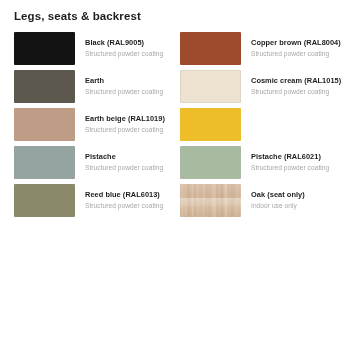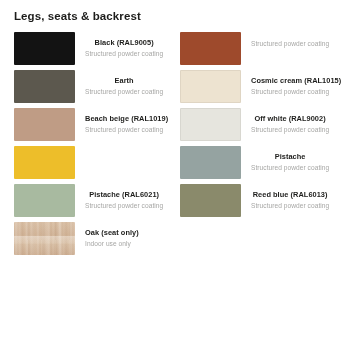--- a/index.html
+++ b/index.html
@@ -101,21 +101,20 @@
     min-width: 0;
   }
 
   .swatch-name {
     font-size: 7.4px;
     font-weight: bold;
     color: #1d1d1b;
     line-height: 9.5px;
     letter-spacing: 0.05px;
     white-space: nowrap;
-    text-align: center;
   }
 
   .swatch-sub {
     font-size: 6.6px;
     font-weight: normal;
     color: #a7a7a5;
     line-height: 9.5px;
     letter-spacing: 0.05px;
     margin-top: 1px;
     white-space: nowrap;
@@ -132,48 +131,42 @@
       <div class="swatch-item">
         <div class="swatch-chip" style="background: rgb(19, 19, 19);"></div>
         <div class="swatch-text">
           <div class="swatch-name">Black (RAL9005)</div>
           <div class="swatch-sub">Structured powder coating</div>
         </div>
       </div>
       <div class="swatch-item">
         <div class="swatch-chip" style="background: rgb(158, 74, 44);"></div>
         <div class="swatch-text">
+          <div class="swatch-name">Copper brown (RAL8004)</div>
           <div class="swatch-sub">Structured powder coating</div>
         </div>
       </div>
       <div class="swatch-item">
         <div class="swatch-chip" style="background: rgb(92, 88, 78);"></div>
         <div class="swatch-text">
           <div class="swatch-name">Earth</div>
           <div class="swatch-sub">Structured powder coating</div>
         </div>
       </div>
       <div class="swatch-item">
         <div class="swatch-chip light-edge" style="background: rgb(237, 227, 208);"></div>
         <div class="swatch-text">
           <div class="swatch-name">Cosmic cream (RAL1015)</div>
           <div class="swatch-sub">Structured powder coating</div>
         </div>
       </div>
       <div class="swatch-item">
         <div class="swatch-chip" style="background: rgb(191, 156, 133);"></div>
         <div class="swatch-text">
-          <div class="swatch-name">Beach beige (RAL1019)</div>
-          <div class="swatch-sub">Structured powder coating</div>
-        </div>
-      </div>
-      <div class="swatch-item">
-        <div class="swatch-chip light-edge" style="background: rgb(230, 229, 222);"></div>
-        <div class="swatch-text">
-          <div class="swatch-name">Off white (RAL9002)</div>
+          <div class="swatch-name">Earth beige (RAL1019)</div>
           <div class="swatch-sub">Structured powder coating</div>
         </div>
       </div>
       <div class="swatch-item">
         <div class="swatch-chip" style="background: rgb(237, 190, 42);"></div>
       </div>
       <div class="swatch-item">
         <div class="swatch-chip" style="background: rgb(149, 163, 161);"></div>
         <div class="swatch-text">
           <div class="swatch-name">Pistache</div>

